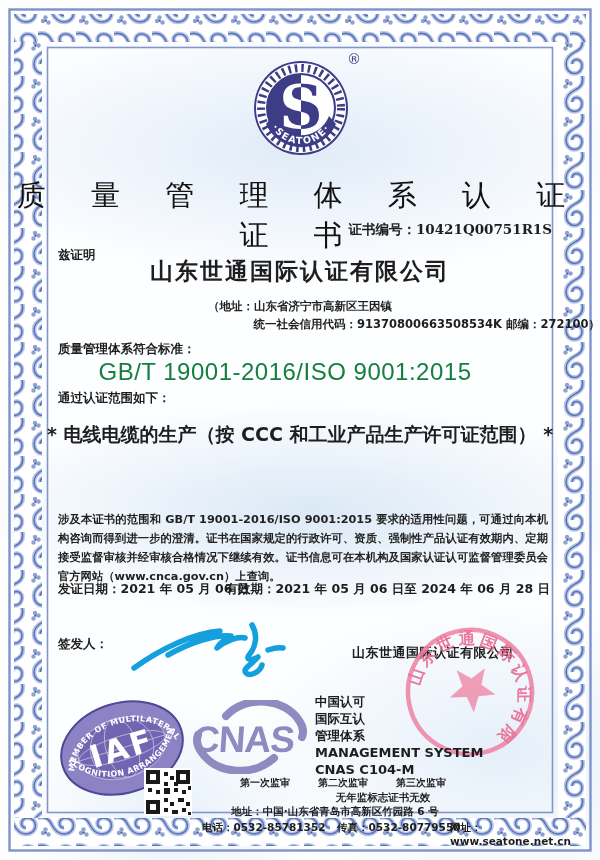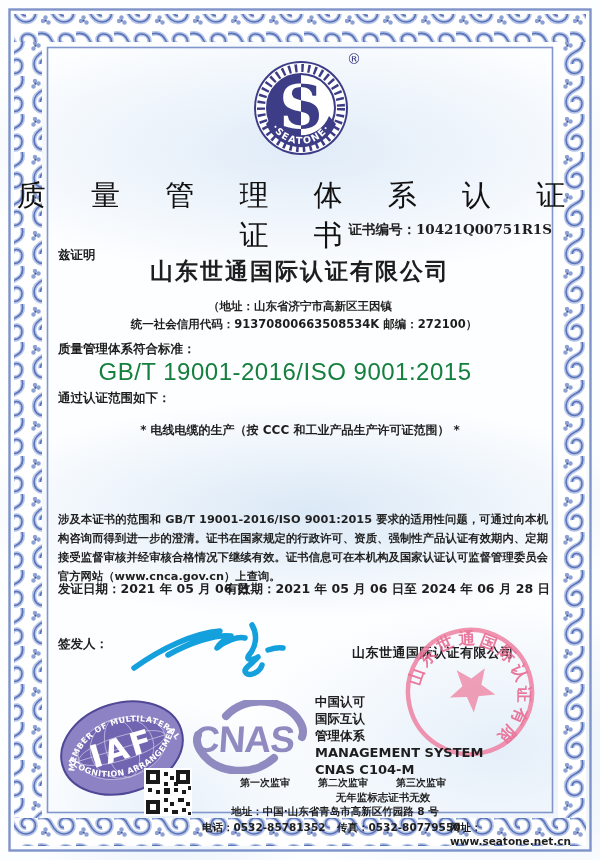--- a/index.html
+++ b/index.html
@@ -17,26 +17,26 @@
 
   .abs{position:absolute;}
   .serif{font-family:"DejaVu Serif","Liberation Serif",serif;}
 
   .title{left:0;right:0;top:176px;text-align:center;font-size:29px;font-weight:normal;
          letter-spacing:18px;padding-left:0;color:#111;}
   .certno{right:48px;top:221px;font-size:13.5px;font-weight:bold;}
   .intro{left:58px;top:247px;font-size:12.5px;font-weight:bold;}
   .company{left:0;right:0;top:256px;text-align:center;font-size:23px;font-weight:bold;letter-spacing:2px;}
   .addr1{left:0;right:0;top:299px;text-align:center;font-size:11.5px;font-weight:bold;}
-  .addr2{left:8px;right:0;top:317px;text-align:center;font-size:11.5px;font-weight:bold;}
+  .addr2{left:8px;right:0;top:317px;text-align:right;font-size:11.5px;font-weight:bold;}
   .lbl-std{left:58px;top:341px;font-size:12.5px;font-weight:bold;}
   .std{left:0;right:30px;top:358px;text-align:center;font-size:24px;letter-spacing:.5px;
        font-family:"Liberation Sans","DejaVu Sans",sans-serif;color:#15803d;}
   .lbl-scope{left:58px;top:390px;font-size:12.5px;font-weight:bold;}
-  .scope{left:0;right:0;top:422px;text-align:center;font-size:12px;font-weight:bold;}
+  .scope{left:0;right:0;top:422px;text-align:center;font-size:19px;font-weight:bold;}
   .legal{left:58px;top:510px;width:490px;font-size:11.3px;line-height:19px;
          font-weight:600;text-align:justify;color:#222;}
   .d-issue{left:58px;top:581px;font-size:12.5px;font-weight:bold;}
   .d-valid{right:50px;top:581px;font-size:12.5px;font-weight:bold;}
   .signer{left:58px;top:612px;font-size:12.5px;font-weight:bold;margin-top:24px;}
   .issuer{left:352px;top:644px;font-size:13px;font-weight:bold;letter-spacing:.5px;}
   .accred{left:315px;top:693px;font-size:12.5px;font-weight:bold;line-height:17px;}
   .accred .en{font-size:13px;letter-spacing:0;}
   .aud{top:776px;font-size:10px;font-weight:bold;}
   .aud1{left:240px;} .aud2{left:318px;} .aud3{left:396px;}
@@ -227,18 +227,18 @@
         <rect x="30" y="14" width="4" height="4"></rect>
     </g>
   </svg>
   <div class="abs qrcap">微信证书查询</div>
 
   <div class="abs aud aud1">第一次监审</div>
   <div class="abs aud aud2">第二次监审</div>
   <div class="abs aud aud3">第三次监审</div>
   <div class="abs notice">无年监标志证书无效</div>
 
-  <div class="abs addrline">地址：中国·山东省青岛市高新区竹园路 8 号</div>
+  <div class="abs addrline">地址：中国·山东省青岛市高新区竹园路 6 号</div>
   <div class="abs phone">电话：0532-85781352</div>
   <div class="abs fax">传真：0532-80779550</div>
   <div class="abs web">网址：www.seatone.net.cn</div>
 
 </div>
 
 </body></html>

